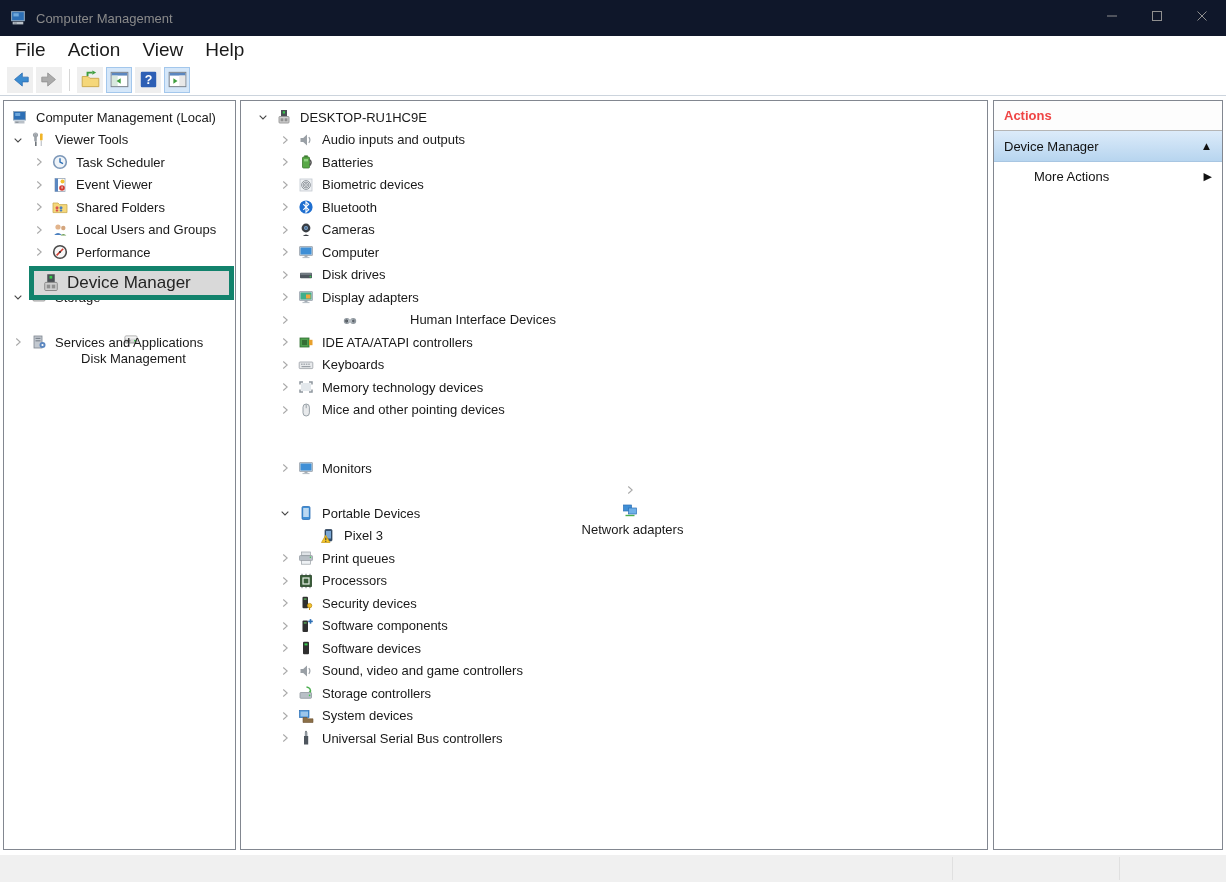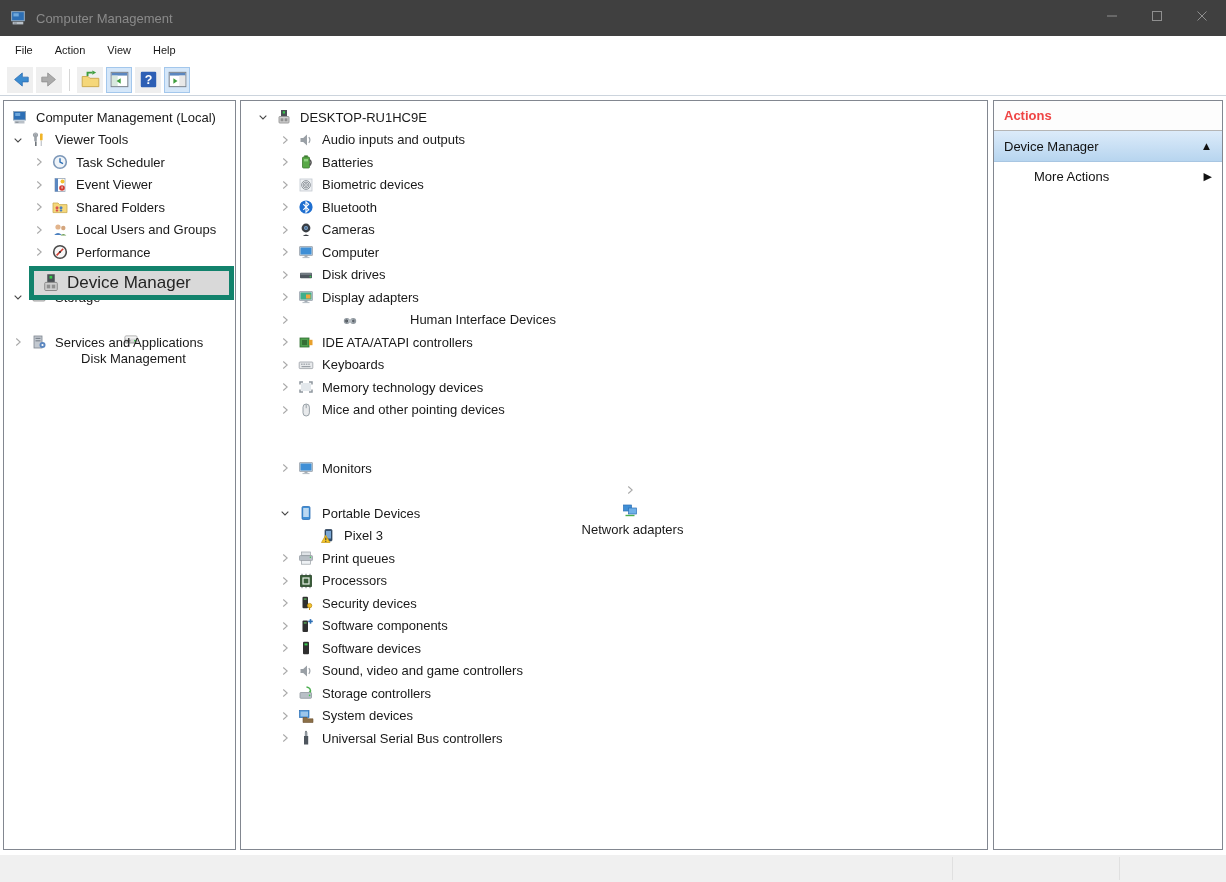--- a/index.html
+++ b/index.html
@@ -7,29 +7,29 @@
   body {
     position: relative;
     font-family: "Liberation Sans", sans-serif;
     background: #ffffff;
     color: #191919;
     overflow: hidden;
     font-size: 13px;
   }
 
   
-  .titlebar { position:absolute; left:0; top:0; width:1226px; height:36px; background:#404040; display:flex; align-items:center; }
+  .titlebar { position:absolute; left:0; top:0; width:1226px; height:36px; background:#0f172a; display:flex; align-items:center; }
   .titlebar .app-icon { margin-left:10px; width:18px; height:18px; display:inline-flex; }
   .titlebar .title-text { margin-left:8px; color:#8a8a8a; font-size:13px; }
   .win-controls { position:absolute; right:2px; top:0; height:32px; display:flex; }
   .win-btn { width:45px; height:32px; display:flex; align-items:center; justify-content:center; background:transparent; border:none; }
 
   
   .menubar { position:absolute; left:0; top:36px; width:1226px; height:28px; background:#fff; display:flex; align-items:center; padding-left:4px; }
-  .menu-item { padding:4px 11px; font-size:11px; color:#1a1a1a; }
+  .menu-item { padding:4px 11px; font-size:19px; color:#1a1a1a; }
 
   
   .toolbar { position:absolute; left:0; top:64px; width:1226px; height:32px; background:#fff; border-bottom:1px solid #ccd4dd; display:flex; align-items:center; padding-left:7px; }
   .tb-btn { width:26px; height:26px; display:flex; align-items:center; justify-content:center; margin-right:3px; border:1px solid transparent; }
   .tb-btn.toggled { background:#d5e7f9; border:1px solid #a3c7ec; }
   .tb-sep { width:1px; height:22px; background:#d6d6d6; margin:0 7px 0 4px; }
 
   
   .workspace { position:absolute; left:0; top:100px; width:1226px; height:755px; background:#fff; }
   .panel { position:absolute; top:0; height:750px; background:#fff; border:1px solid #828790; overflow:hidden; }

